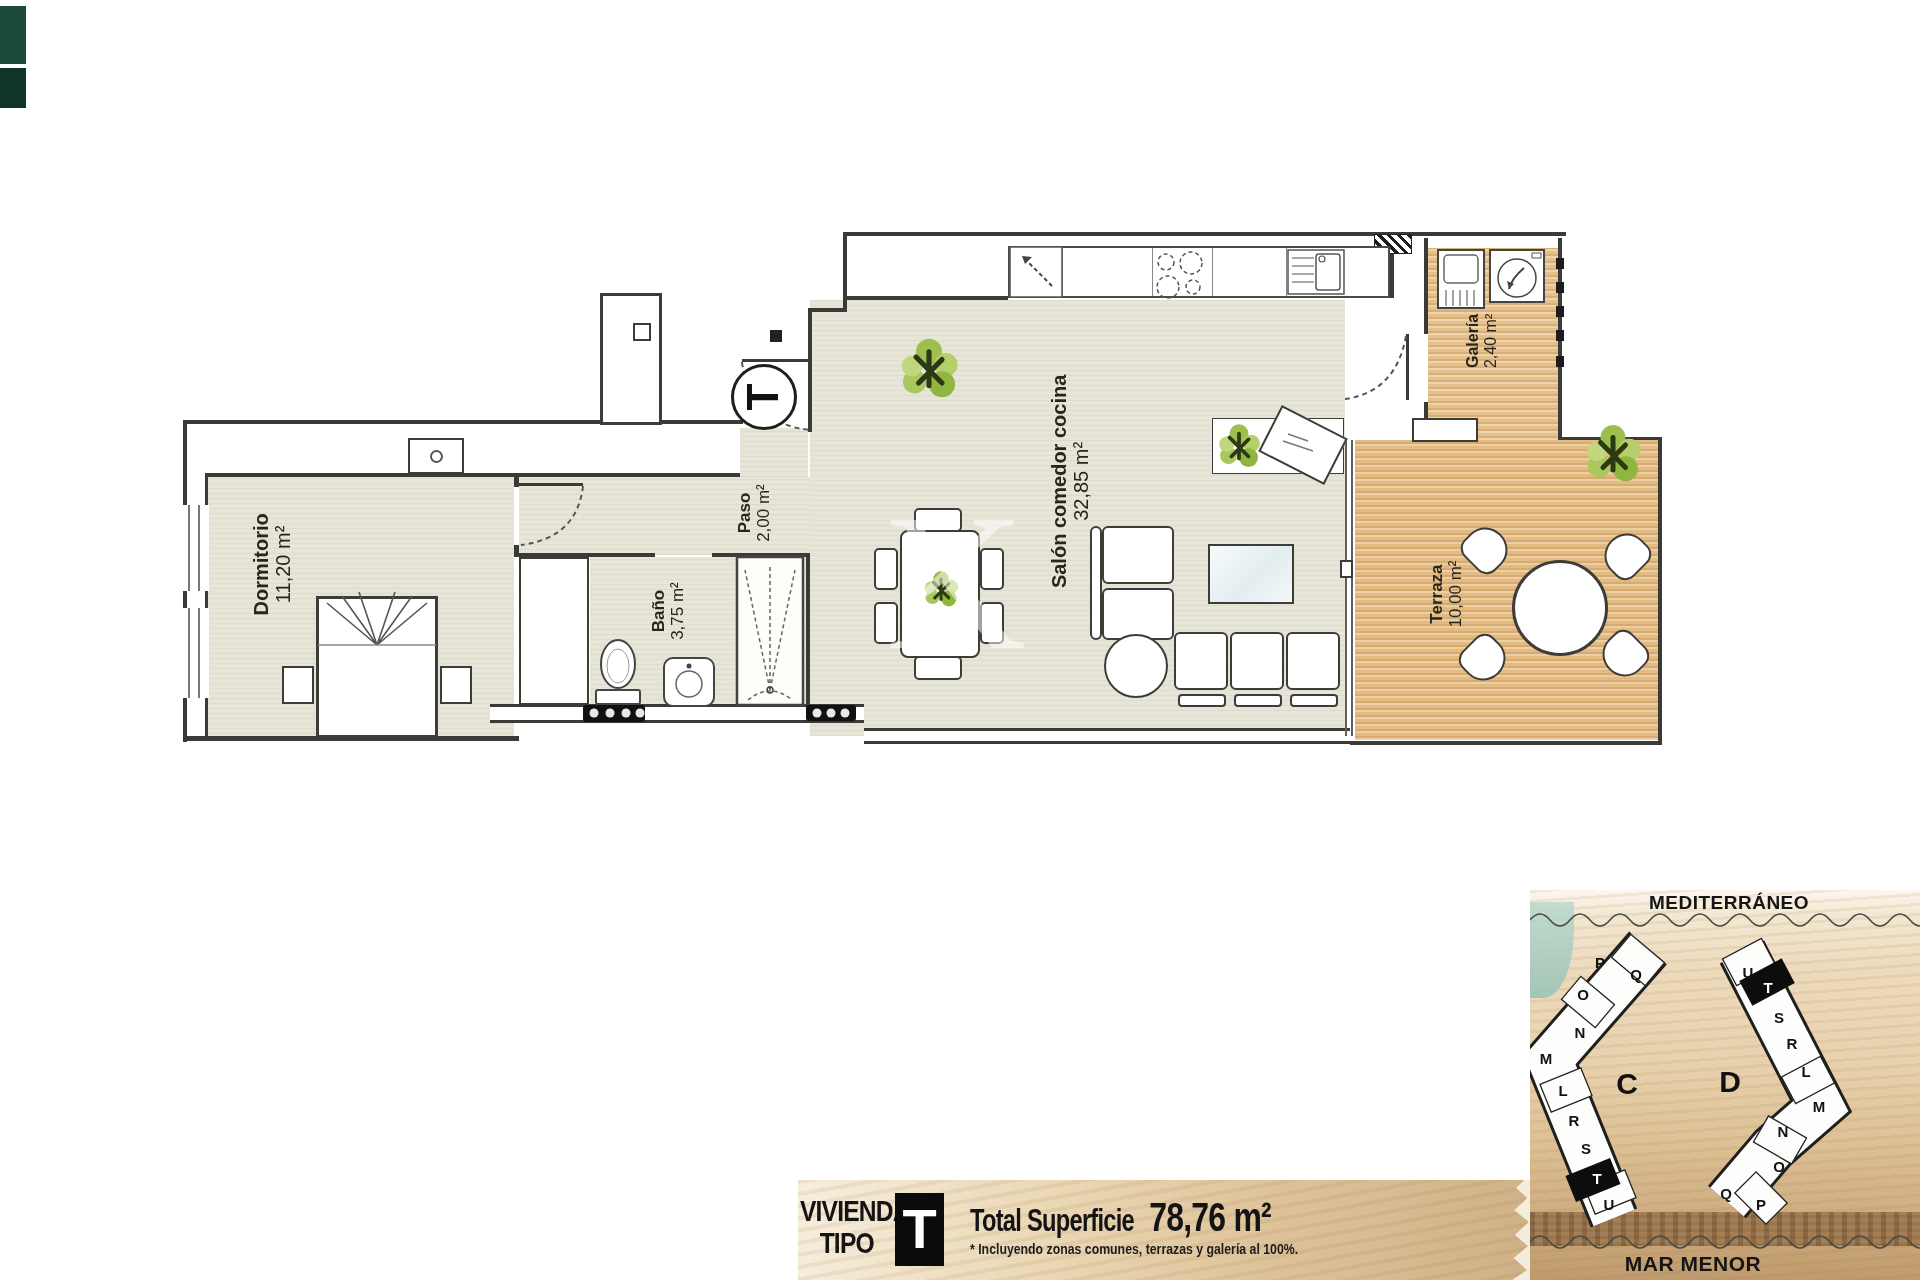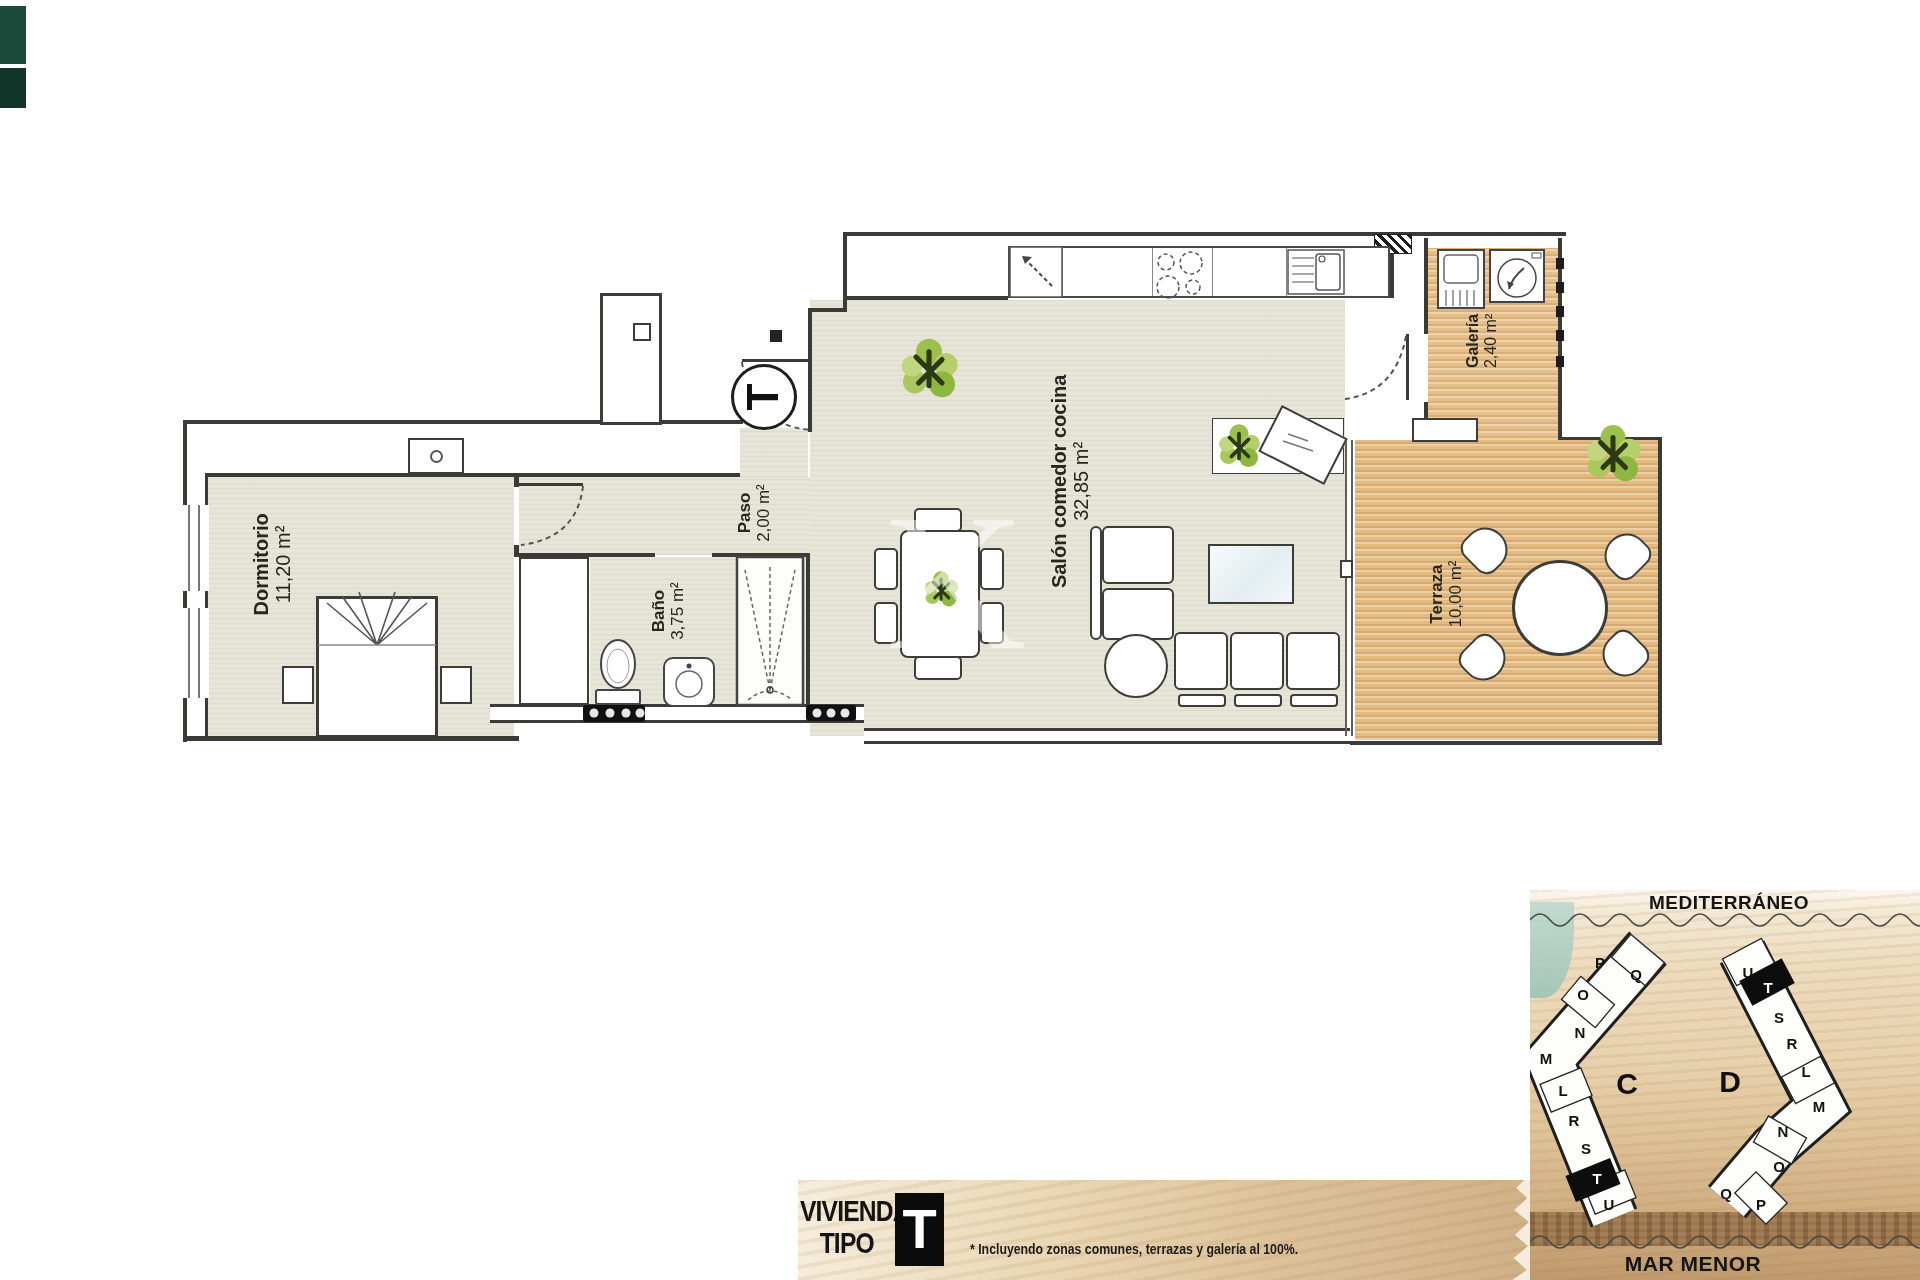--- a/index.html
+++ b/index.html
@@ -285,20 +285,24 @@
 
   <div class="watermark" style="left:885px;top:470px;">K</div>
 
   <div class="bar">
     <div class="streaks"></div>
     <div class="viv">
       <div>VIVIENDA</div>
       <div>TIPO</div>
     </div>
     <div class="tbox">T</div>
+    <div class="totrow">
+      <span class="totlab">Total Superficie</span>
+      <span class="totval">78,76 m²</span>
+    </div>
     <div class="foot">* Incluyendo zonas comunes, terrazas y galería al 100%.</div>
     <div class="torn"></div>
   </div>
 
   <div class="smap">
     <div class="streaks"></div>
     <div class="teal"></div>
     <div class="pebbles"></div>
     <svg class="a" style="left:0;top:0;" width="390" height="390" viewBox="0 0 390 390">
 

